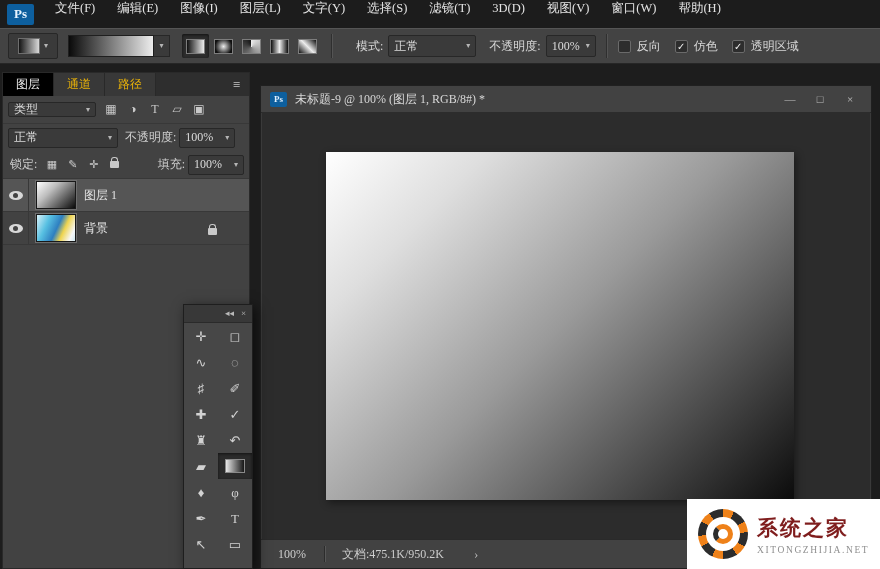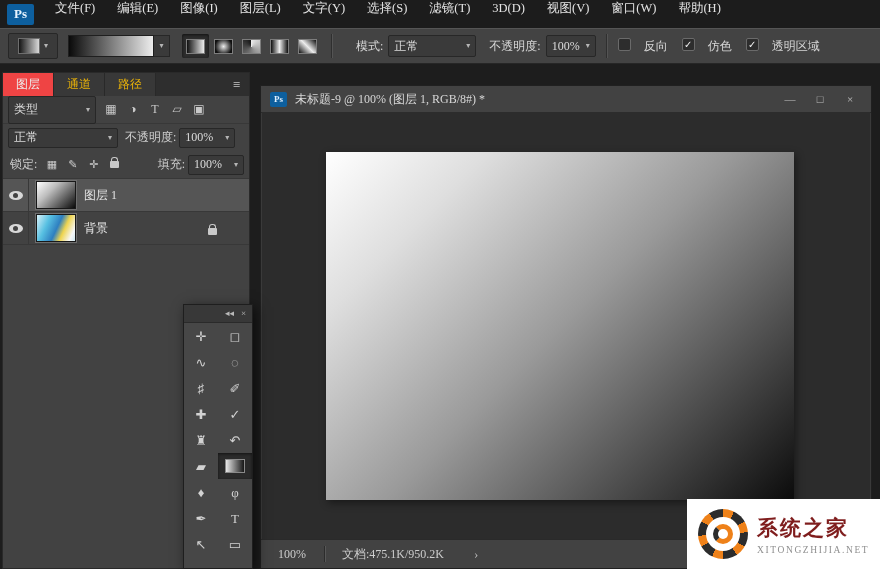--- a/index.html
+++ b/index.html
@@ -31,34 +31,34 @@
   .gs-radial{background:radial-gradient(circle at 50% 50%,#ececec 0%,#101010 80%);}
   .gs-angle{background:conic-gradient(from 0deg,#ececec,#101010);}
   .gs-reflected{background:linear-gradient(90deg,#101010,#ececec 50%,#101010);}
   .gs-diamond{background:linear-gradient(45deg,#101010 0%,#ececec 50%,#101010 100%);}
   .vdiv{width:0;height:24px;border-left:1px solid #2f2f2f;border-right:1px solid #545454;margin:0 10px;}
   .opt-label{color:#d6d6d6;font-size:12px;margin:0 5px 0 13px;white-space:nowrap;}
   .ps-select{height:22px;background:#3a3a3a;border:1px solid #272727;border-radius:2px;display:flex;
              align-items:center;justify-content:space-between;padding:0 5px;color:#dcdcdc;font-size:12px;box-sizing:border-box;}
   .sel-mode{width:88px;} .sel-opacity{width:50px;}
   .opt-checks{display:flex;align-items:center;}
-  .opt-check{display:flex;align-items:flex-start;margin-right:14px;gap:13px;cursor:default;}
+  .opt-check{display:flex;align-items:center;margin-right:14px;gap:6px;cursor:default;}
   .checkbox{width:13px;height:13px;background:#2d2d2d;border:1px solid #6a6a6a;border-radius:2px;display:flex;
             align-items:center;justify-content:center;color:#efefef;font-size:10px;box-sizing:border-box;}
   .check-label{color:#d6d6d6;font-size:12px;white-space:nowrap;}
 
   
   .left-dock{position:absolute;left:2px;top:72px;width:248px;bottom:0;background:#424242;border:1px solid #292929;box-sizing:border-box;}
   .dock-tabs{height:23px;background:#2e2e2e;display:flex;align-items:stretch;}
   .tabs-wrap{display:flex;}
   .dock-tab{padding:0 13px;line-height:23px;font-size:12px;color:#eab308;background:#383838;border-right:1px solid #292929;white-space:nowrap;}
-  .dock-tab.active{background:#ef4444;color:#ececec;}
+  .dock-tab.active{background:#000000;color:#ececec;}
   .panel-menu{margin-left:auto;color:#c6c6c6;padding:0 9px;line-height:23px;font-size:13px;}
   .filter-row{height:27px;display:flex;align-items:center;padding:0 5px;border-bottom:1px solid #383838;}
-  .sel-kind{width:88px;height:28px;}
+  .sel-kind{width:88px;height:15px;}
   .filter-icons{display:flex;margin-left:5px;gap:2px;}
   .ficon{width:20px;height:20px;color:#c9c9c9;font-size:12px;display:flex;align-items:center;justify-content:center;}
   .blend-row{height:27px;display:flex;align-items:center;padding:0 5px;}
   .sel-blend{width:110px;height:20px;}
   .small-label{color:#cfcfcf;font-size:12px;margin:0 3px 0 7px;white-space:nowrap;}
   .sel-op2,.sel-fill{width:56px;height:20px;}
   .lock-row{height:27px;display:flex;align-items:center;padding:0 5px;border-bottom:1px solid #383838;text-align:right;}
   .lock-label{margin-left:2px;}
   .lock-icons{display:flex;gap:4px;margin:0 3px;}
   .licon{width:17px;height:17px;color:#c9c9c9;font-size:11px;display:flex;align-items:center;justify-content:center;}

